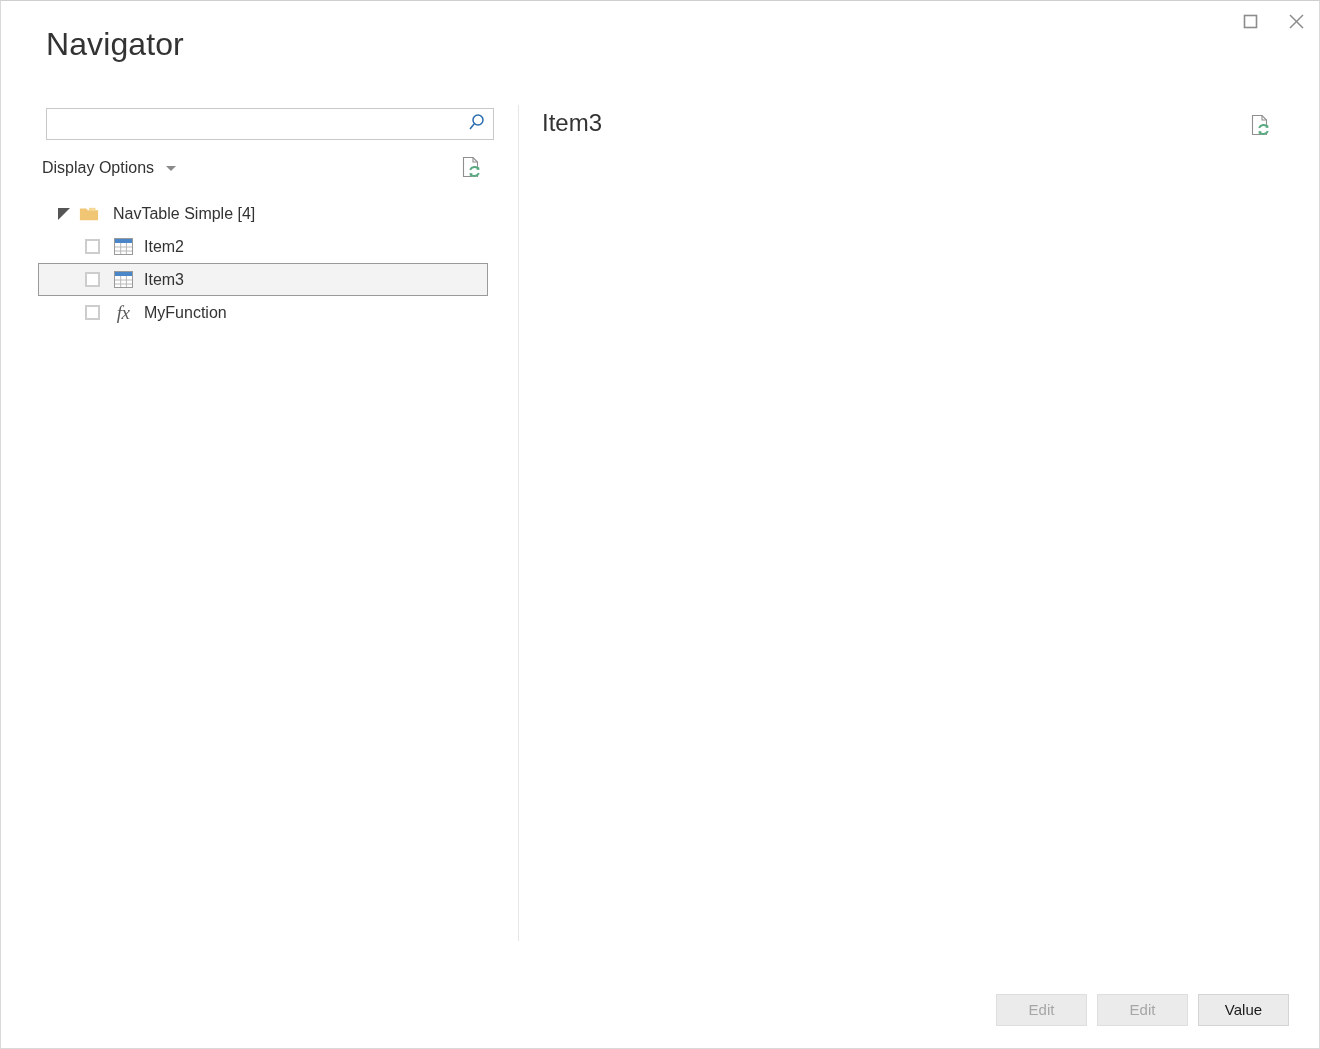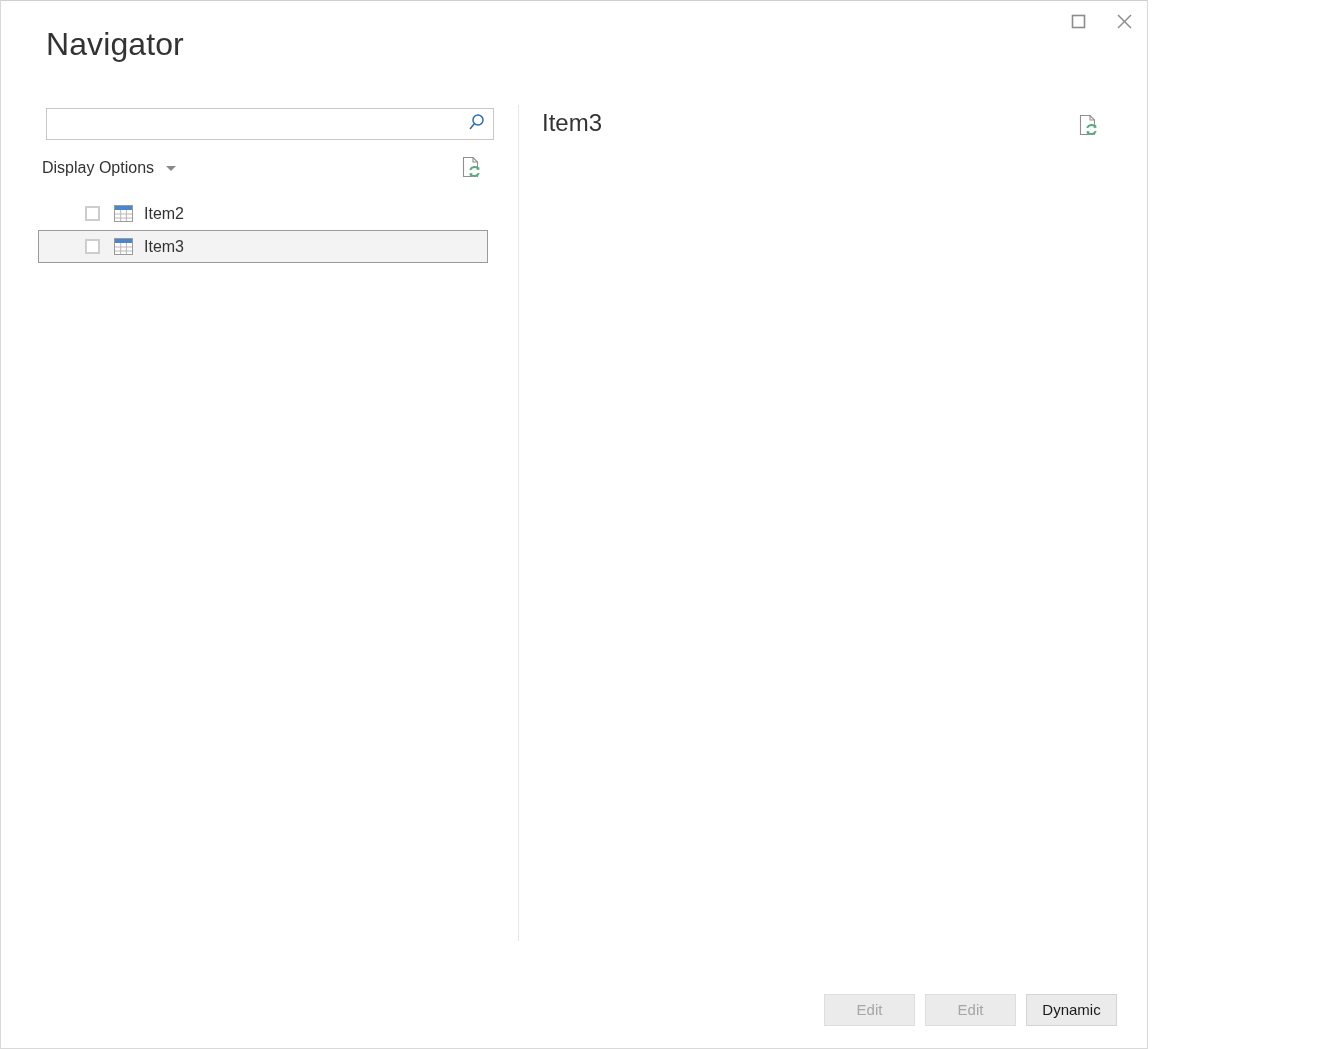--- a/index.html
+++ b/index.html
@@ -8,21 +8,21 @@
     padding: 0;
     background: #ffffff;
   }
   body {
     font-family: "Liberation Sans", sans-serif;
     -webkit-font-smoothing: antialiased;
   }
 
   .window {
     position: relative;
-    width: 1148px;
+    width: 1320px;
     height: 1049px;
     box-sizing: border-box;
     background: #ffffff;
     border: 1px solid #d9d9d9;
     border-top-color: #cfcfcf;
     overflow: hidden;
   }
 
   
   .titlebar-controls {
@@ -375,20 +375,32 @@
             <path d="M10.6 1.2 L10.9 4.4 L7.7 4.0 Z" fill="#58a97f"></path>
             <path d="M1.4 10.8 L1.1 7.6 L4.3 8.0 Z" fill="#58a97f"></path>
           </g>
         </svg>
       </span>
     </button>
   </div>
 
   <div class="tree">
 
+    <div class="tree-row root">
+      <span class="expander">
+        <span class="tri"></span>
+      </span>
+      <span class="node-icon folder">
+        <svg width="22" height="18" viewBox="0 0 22 18">
+          <path d="M1 3 h7 l1.6 2 H21 v11 H1 Z" fill="#f0c674"></path>
+          <path d="M11 2.2 h7.2 v2.8 H11 Z" fill="#f5d896"></path>
+        </svg>
+      </span>
+      <span class="node-label">NavTable Simple [4]</span>
+    </div>
 
 
     <div class="tree-row child">
       <span class="chk"></span>
       <span class="node-icon">
         <svg width="19" height="17" viewBox="0 0 19 17">
           <rect x="0.5" y="0.5" width="18" height="16" fill="#ffffff" stroke="#9a9a9a" stroke-width="1"></rect>
           <rect x="1" y="1" width="17" height="4" fill="#4a86c8"></rect>
           <line x1="1" y1="9" x2="18" y2="9" stroke="#b8b8b8" stroke-width="1"></line>
           <line x1="1" y1="13" x2="18" y2="13" stroke="#b8b8b8" stroke-width="1"></line>
@@ -407,20 +419,27 @@
           <rect x="1" y="1" width="17" height="4" fill="#4a86c8"></rect>
           <line x1="1" y1="9" x2="18" y2="9" stroke="#b8b8b8" stroke-width="1"></line>
           <line x1="1" y1="13" x2="18" y2="13" stroke="#b8b8b8" stroke-width="1"></line>
           <line x1="6.7" y1="5" x2="6.7" y2="16" stroke="#b8b8b8" stroke-width="1"></line>
           <line x1="12.4" y1="5" x2="12.4" y2="16" stroke="#b8b8b8" stroke-width="1"></line>
         </svg>
       </span>
       <span class="node-label">Item3</span>
     </div>
 
+    <div class="tree-row child">
+      <span class="chk"></span>
+      <span class="node-icon">
+        <span class="fx-icon">fx</span>
+      </span>
+      <span class="node-label">MyFunction</span>
+    </div>
 
   </div>
 
   <div class="v-divider"></div>
 
   <div class="right-pane">
     <div class="preview-header">
       <div class="preview-title">Item3</div>
       <button class="preview-refresh-btn">
         <span>
@@ -437,16 +456,16 @@
           </svg>
         </span>
       </button>
     </div>
 
   </div>
 
   <div class="footer">
     <button class="btn disabled">Edit</button>
     <button class="btn disabled">Edit</button>
-    <button class="btn cancel">Dynamic</button>
+    <button class="btn cancel">Value</button>
   </div>
 
 </div>
 
 </body></html>

